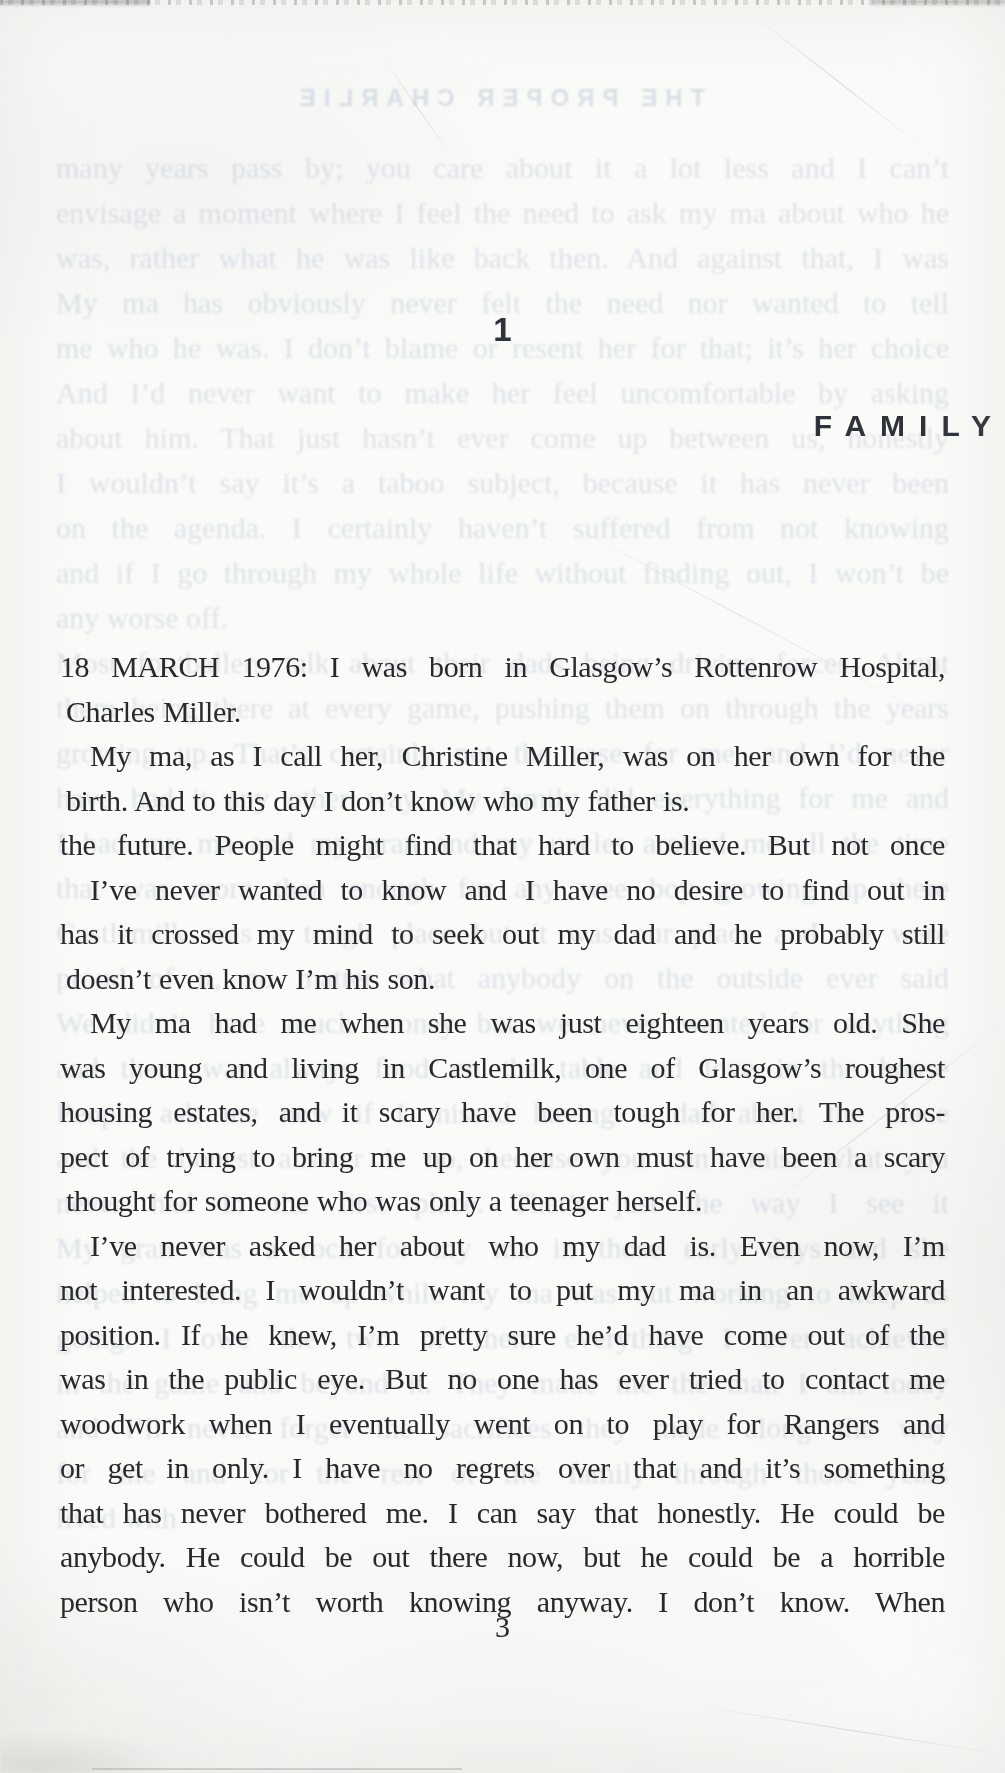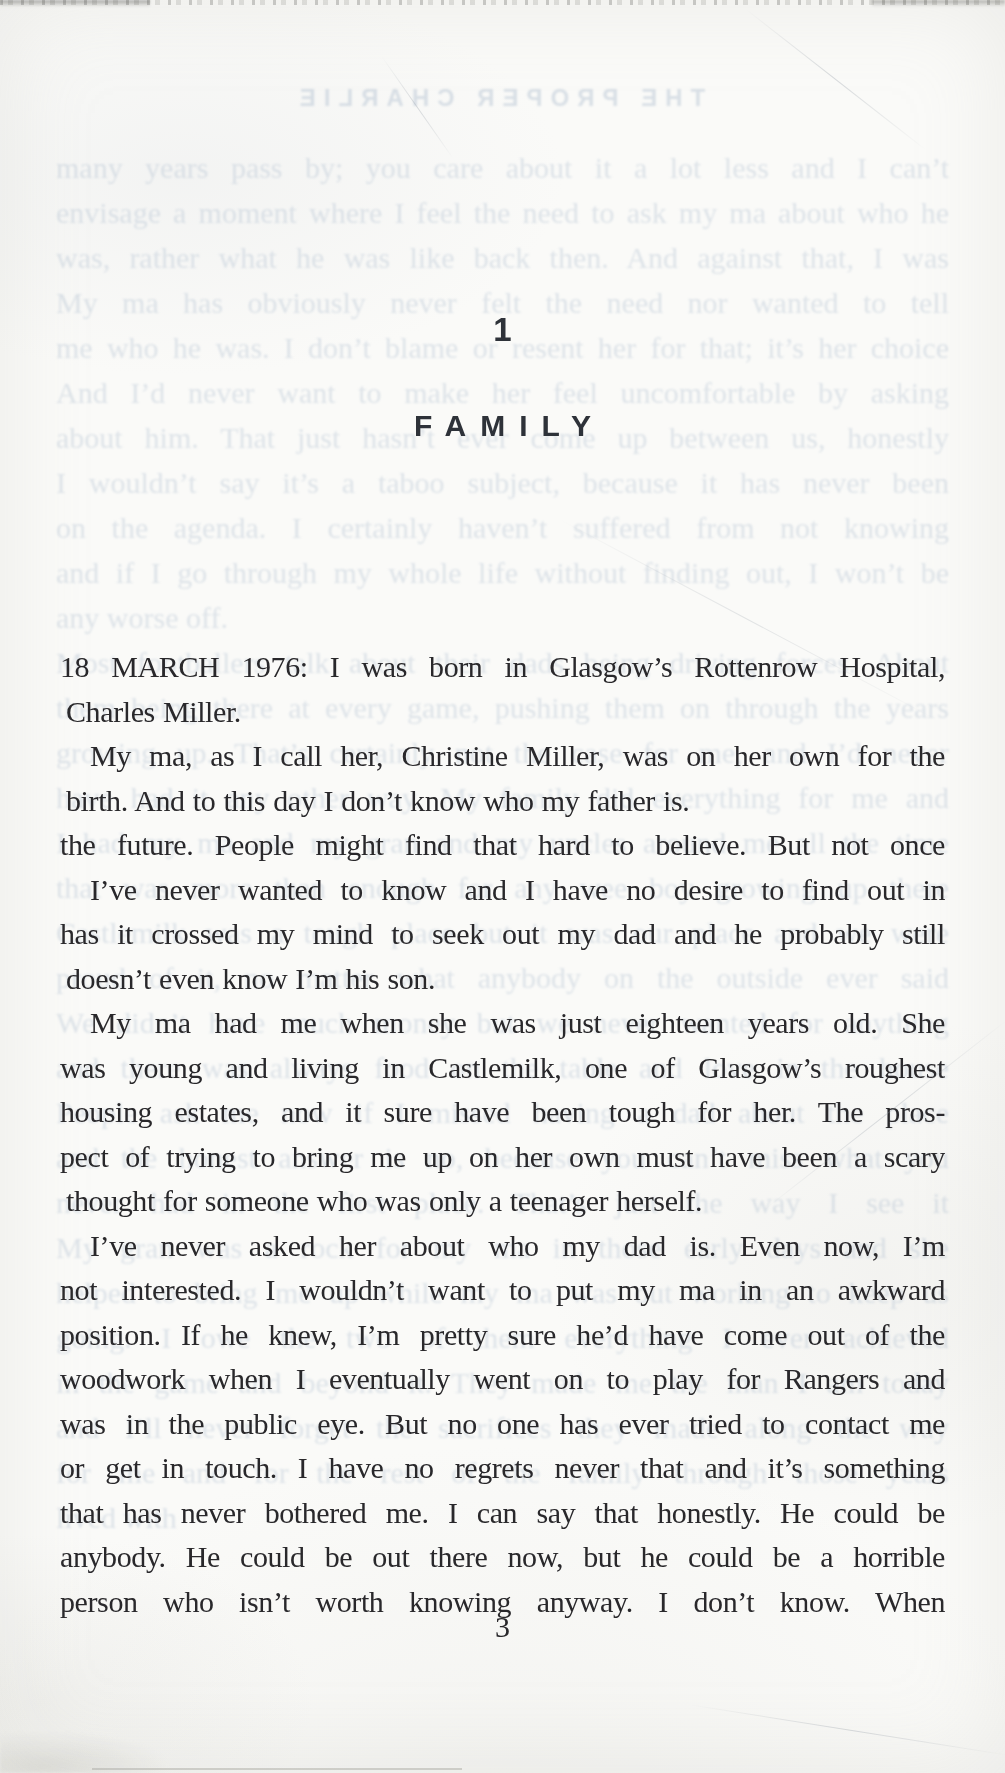--- a/index.html
+++ b/index.html
@@ -29,21 +29,21 @@
     filter:blur(1.1px);text-align:justify;text-align-last:justify;text-justify:inter-word;
   }
   .ghost-line.short{text-align-last:left;}
   
   .chapter-num{
     position:absolute;top:311px;left:0;width:100%;text-align:center;
     font-family:"Liberation Sans",sans-serif;font-weight:bold;font-size:33px;
     color:var(--heading-ink,#2e3239);
   }
   .chapter-title{
-    position:absolute;top:409px;left:0;width:100%;text-align:center;
+    position:absolute;top:409px;left:0;width:100%;text-align:right;
     font-family:"Liberation Sans",sans-serif;font-weight:bold;font-size:30px;
     letter-spacing:14px;text-indent:14px;color:var(--heading-ink,#2e3239);
   }
   .body-text{
     position:absolute;left:60px;top:645px;width:885px;
     font-size:30px;color:var(--ink,#29282b);letter-spacing:-0.4px;word-spacing:1px;
   }
   .body-line{
     height:44.5px;line-height:44.5px;overflow:hidden;
     text-align:justify;text-align-last:justify;text-justify:inter-word;
@@ -127,29 +127,29 @@
   <div class="body-line">18 MARCH 1976: I was born in Glasgow’s Rottenrow Hospital,</div>
       <div class="body-line pl">Charles Miller.</div>
       <div class="body-line indent">My ma, as I call her, Christine Miller, was on her own for the</div>
       <div class="body-line pl">birth. And to this day I don’t know who my father is.</div>
       <div class="body-line">the future. People might find that hard to believe. But not once</div>
       <div class="body-line indent">I’ve never wanted to know and I have no desire to find out in</div>
       <div class="body-line">has it crossed my mind to seek out my dad and he probably still</div>
       <div class="body-line pl">doesn’t even know I’m his son.</div>
       <div class="body-line indent">My ma had me when she was just eighteen years old. She</div>
       <div class="body-line">was young and living in Castlemilk, one of Glasgow’s roughest</div>
-      <div class="body-line">housing estates, and it sure have been tough for her. The pros-</div>
+      <div class="body-line">housing estates, and it scary have been tough for her. The pros-</div>
       <div class="body-line">pect of trying to bring me up on her own must have been a scary</div>
       <div class="body-line pl">thought for someone who was only a teenager herself.</div>
       <div class="body-line indent">I’ve never asked her about who my dad is. Even now, I’m</div>
       <div class="body-line">not interested. I wouldn’t want to put my ma in an awkward</div>
       <div class="body-line">position. If he knew, I’m pretty sure he’d have come out of the</div>
+      <div class="body-line">was in the public eye. But no one has ever tried to contact me</div>
       <div class="body-line">woodwork when I eventually went on to play for Rangers and</div>
-      <div class="body-line">was in the public eye. But no one has ever tried to contact me</div>
-      <div class="body-line">or get in touch. I have no regrets never that and it’s something</div>
+      <div class="body-line">or get in only. I have no regrets over that and it’s something</div>
       <div class="body-line">that has never bothered me. I can say that honestly. He could be</div>
       <div class="body-line">anybody. He could be out there now, but he could be a horrible</div>
       <div class="body-line">person who isn’t worth knowing anyway. I don’t know. When</div>
     </div>
 
   <div class="page-num">3</div>
 
   <div class="edge-top"></div>
   <div class="edge-top-left"></div>
   <div class="edge-top-right"></div>

